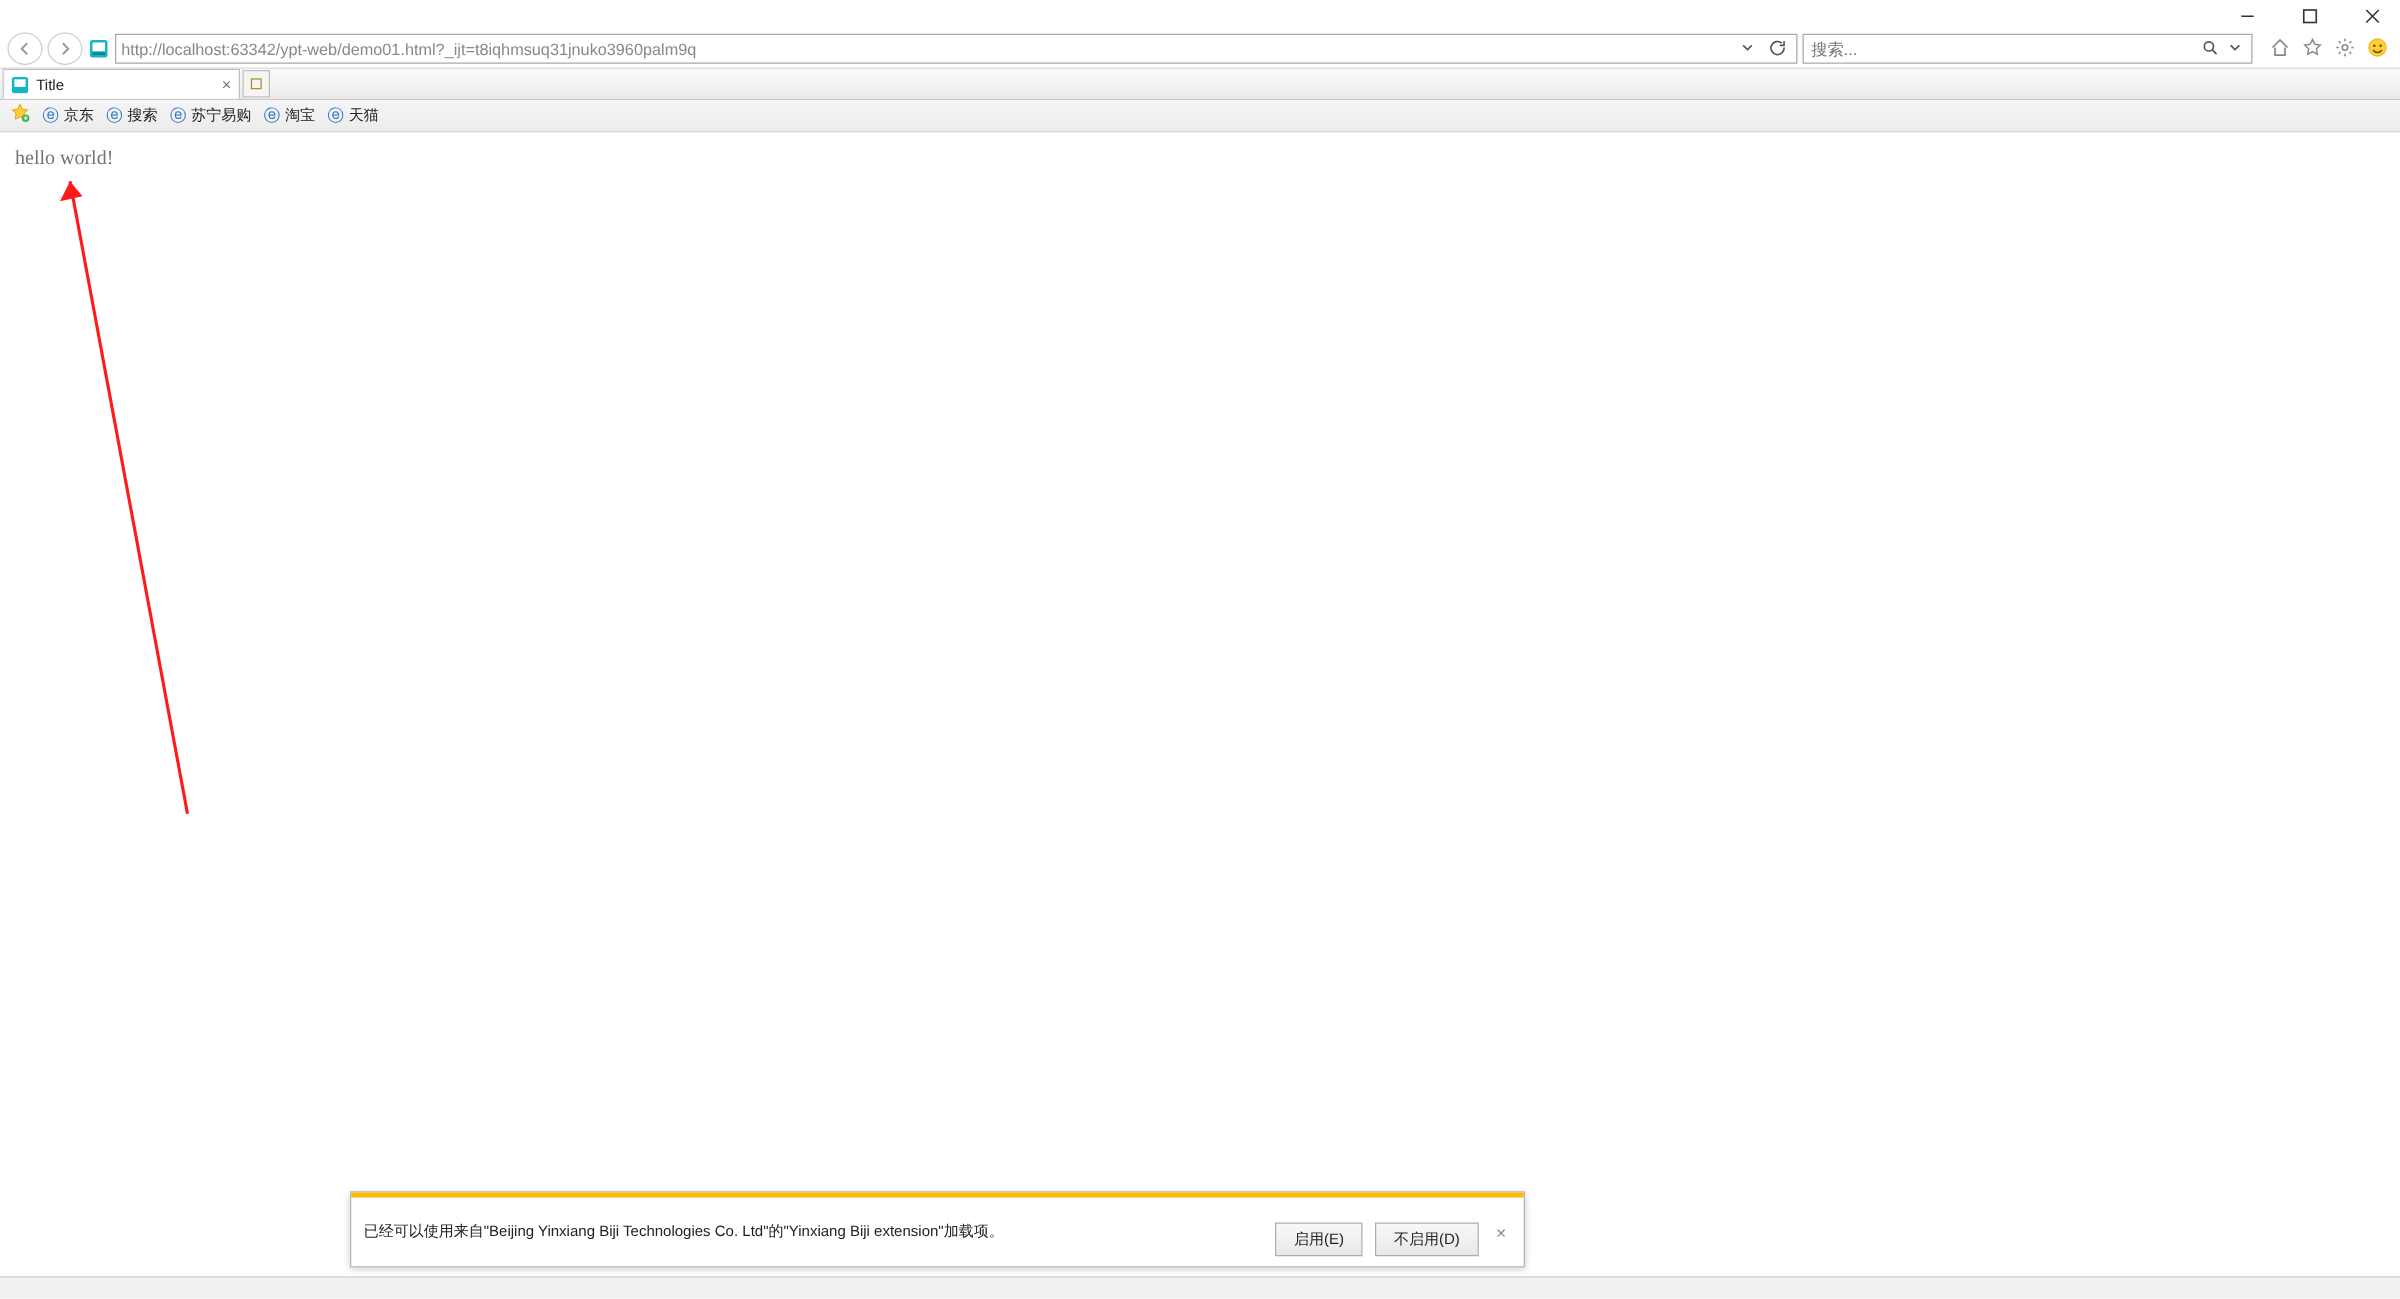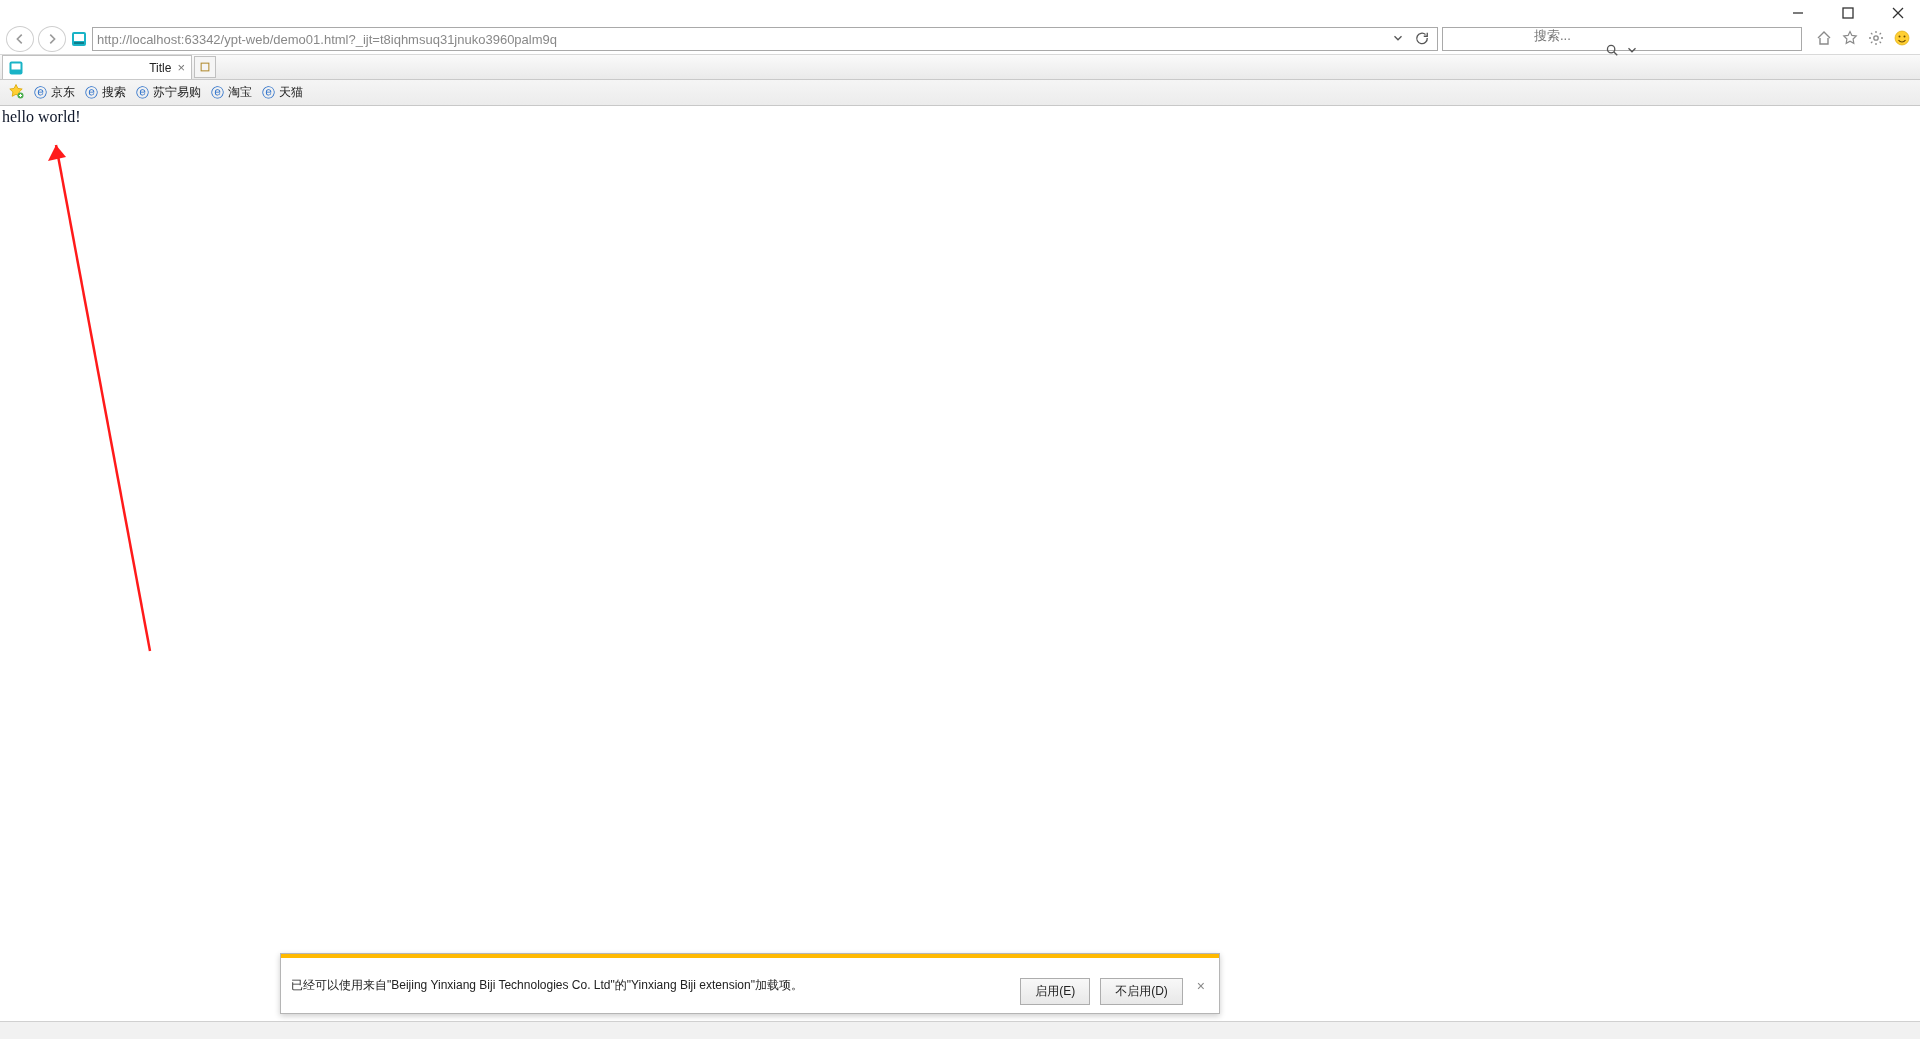--- a/index.html
+++ b/index.html
@@ -73,21 +73,20 @@
   background: transparent;
 }
 .addr-right { display:flex; align-items:center; gap:10px; padding:0 4px; color:#555; }
 .search-wrap {
   width: 360px;
   display:flex; align-items:center;
   border: 1px solid #a9a9a9;
   background:#ffffff;
   height:24px;
   padding: 0 6px;
-  flex-direction: column;
 }
 .search-input {
   flex:1; border:none; outline:none;
   font-size:13px; color:#888; background:transparent;
   font-family: inherit;
 }
 .search-right { display:flex; align-items:center; gap:6px; color:#555; }
 .toolbar-icons { display:flex; align-items:center; gap:10px; padding:0 4px 0 10px; color:#7a7a7a; }
 
 
@@ -104,21 +103,20 @@
   height: 24px;
   min-width: 190px;
   background: #ffffff;
   border: 1px solid #c0c0c0;
   border-bottom: none;
   display:flex; align-items:center;
   gap:6px;
   padding:0 6px;
   font-size:12px;
   color:#222;
-  text-align:right;
 }
 .tab .tab-fav { width:14px; height:14px; display:flex; align-items:center; justify-content:center; }
 .tab .tab-title { flex:1; }
 .tab .tab-close { color:#777; font-size:13px; }
 .newtab {
   width:22px; height:22px;
   border:1px solid #c0c0c0;
   margin-left:2px; margin-bottom:1px;
   background:#f5f5f5;
   display:flex; align-items:center; justify-content:center;
@@ -137,24 +135,24 @@
 }
 .bm-star { color:#f4c430; font-size:16px; }
 .bm-item { display:flex; align-items:center; gap:4px; }
 .bm-ie { color:#2a6fc9; font-size:13px; }
 
 
 .content {
   position:relative;
   background:#ffffff;
   height: calc(1039px - 26px - 28px - 26px - 26px);
-  padding: 2px;
+  padding: 12px;
   font-family: "Times New Roman", serif;
   font-size: 16px;
-  color:#0f172a;
+  color:#737373;
 }
 .annotation-arrow {
   position:absolute;
   left:40px; top:25px;
   pointer-events:none;
 }
 
 
 .notify {
   position:absolute;

